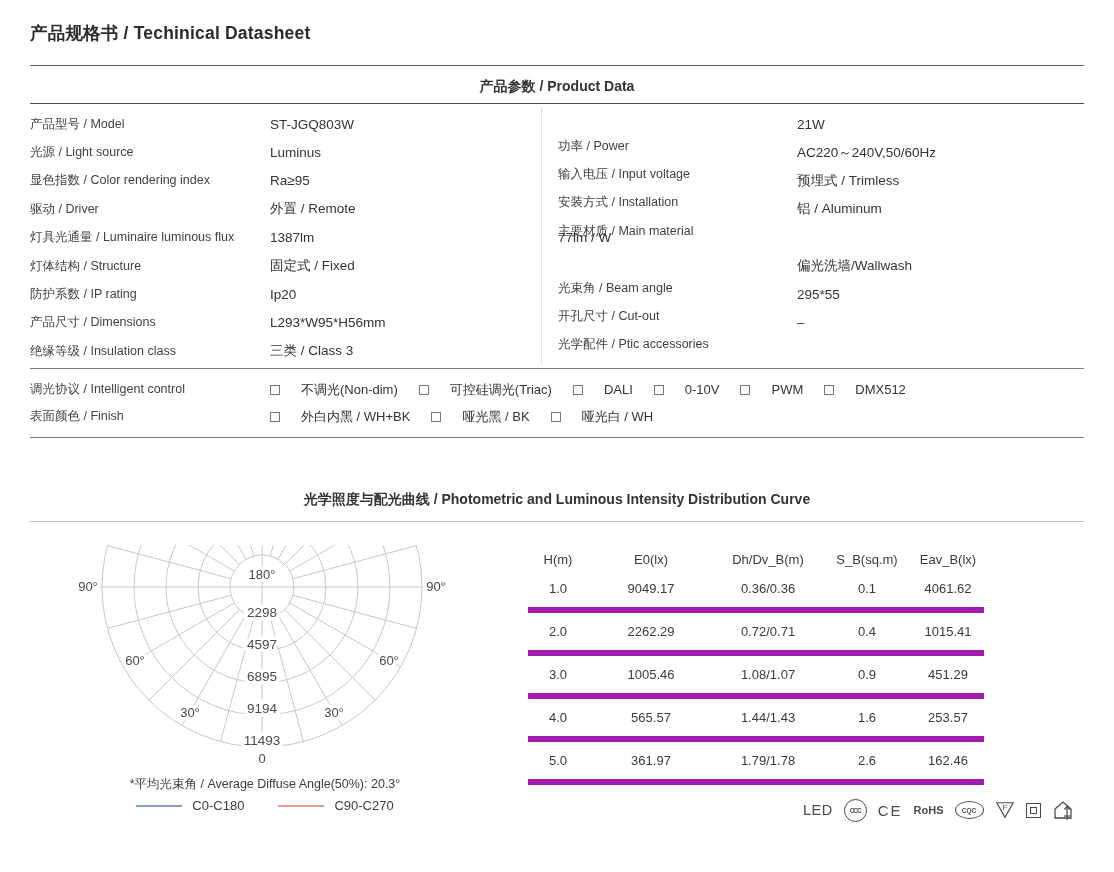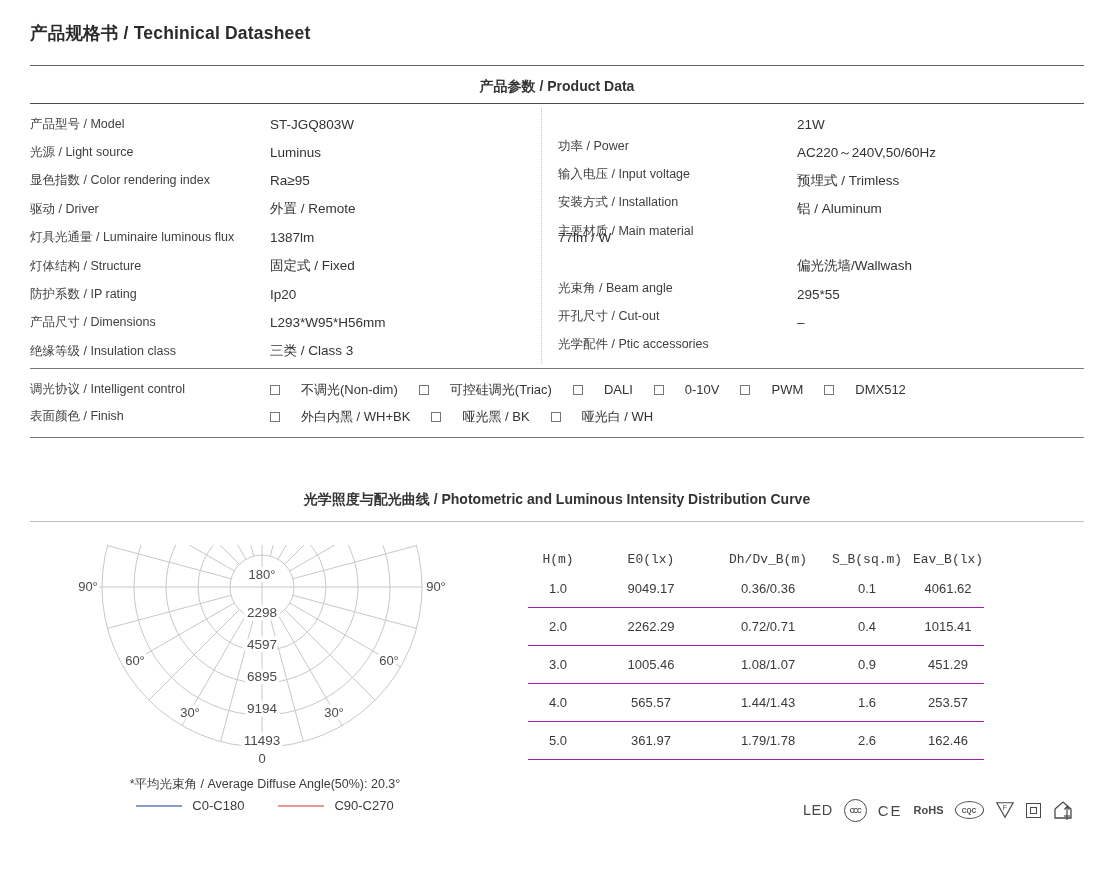--- a/index.html
+++ b/index.html
@@ -41,22 +41,22 @@
   #ctrl .pvalue,#ctrl .opt span{font-size:13px;}
 
   #polar{left:75px;top:545px;}
   #polar text{font-family:"Liberation Sans",sans-serif;}
   #polar-note{left:75px;top:776px;width:380px;text-align:center;font-size:12.5px;color:#3c3c3c;}
   #legend{left:75px;top:798px;width:380px;display:flex;justify-content:center;gap:34px;}
   .leg{display:flex;align-items:center;gap:10px;font-size:13px;color:#3c3c3c;}
   .leg-line{width:46px;height:2px;}
 
   #ph-table{position:absolute;left:528px;top:548px;width:456px;border-collapse:collapse;}
-  #ph-table th{height:22px;font-weight:normal;font-size:13px;color:#3a3a3a;text-align:center;padding:0;font-family:Liberation Mono, monospace;}
-  #ph-table td{height:37px;font-size:13px;color:#3a3a3a;text-align:center;border-bottom:1px solid #a21caf;padding:0;}
+  #ph-table th{height:22px;font-weight:normal;font-size:13px;color:#3a3a3a;text-align:center;padding:0;}
+  #ph-table td{height:37px;font-size:13px;color:#3a3a3a;text-align:center;border-bottom:6px solid #a21caf;padding:0;}
 
   #certs{left:803px;top:797px;display:flex;align-items:center;gap:11px;height:26px;color:#4a4a4a;}
   #led-label{font-size:14.5px;letter-spacing:.5px;}
   .ccc{width:21px;height:21px;border:1.4px solid #4a4a4a;border-radius:50%;display:flex;align-items:center;justify-content:center;font-size:6.5px;font-weight:bold;letter-spacing:-1px;}
   .ce{font-size:15px;letter-spacing:2px;}
   .rohs{font-size:11px;font-weight:bold;}
   .cqc{width:27px;height:16px;border:1.3px solid #4a4a4a;border-radius:50%;display:flex;align-items:center;justify-content:center;font-size:6.5px;font-weight:bold;}
   .sq2o{width:15px;height:15px;border:1.5px solid #4a4a4a;display:flex;align-items:center;justify-content:center;box-sizing:border-box;}
   .sq2i{width:7px;height:7px;border:1.2px solid #4a4a4a;box-sizing:border-box;}
 </style>

